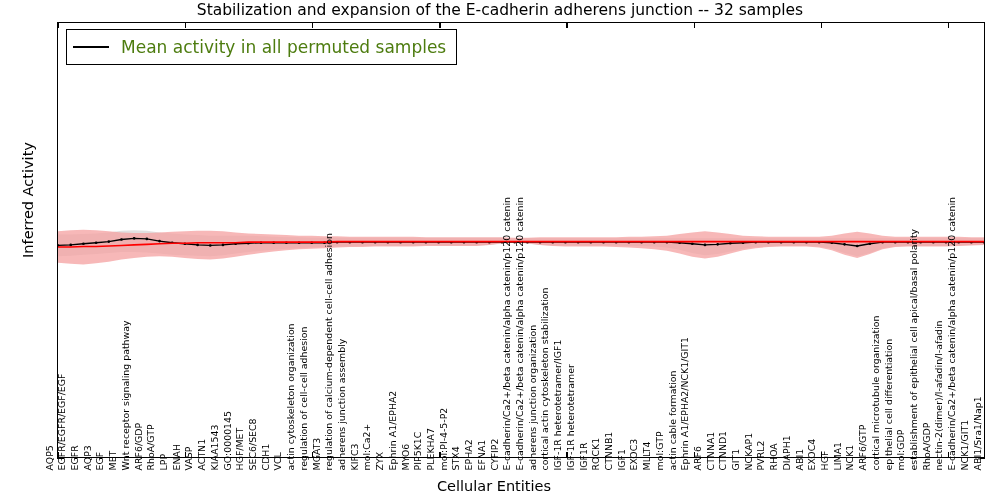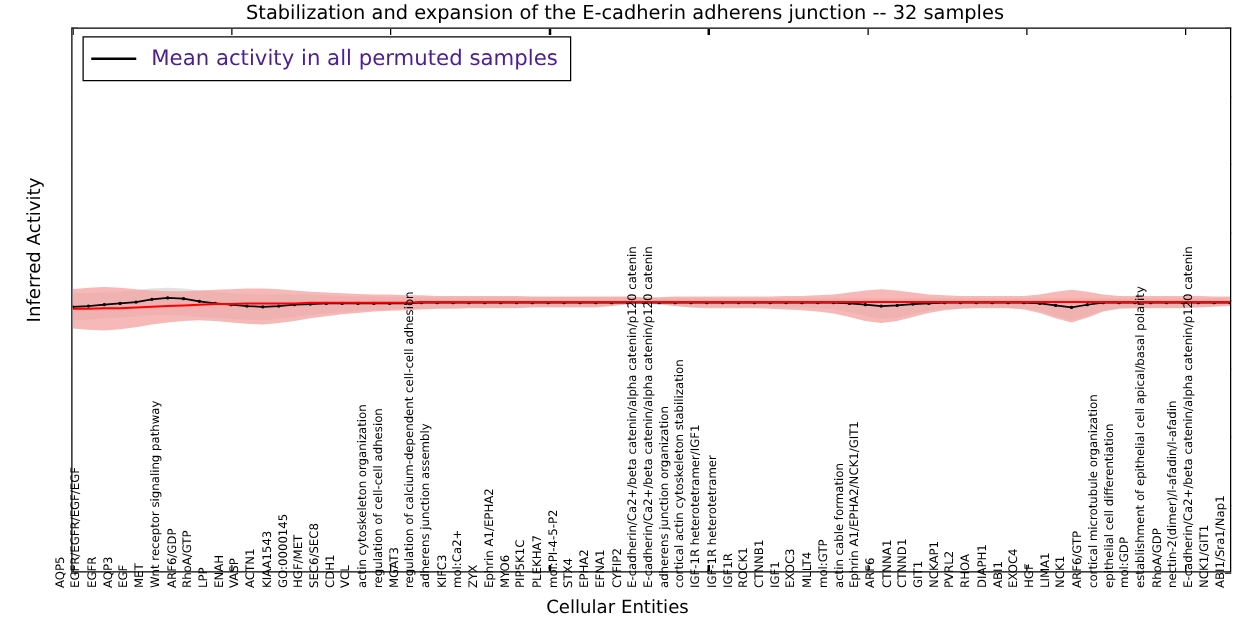--- a/index.html
+++ b/index.html
@@ -31,21 +31,21 @@
 
   .xtickmark{position:absolute; width:1.2px; height:5px; background:#000;}
 
   
   .legend{
     position:absolute; left:8px; top:6px; background:#fff;
     border:1.3px solid #000; padding:3px 10px 4px 6px; box-sizing:border-box;
   }
   .legrow{display:flex;align-items:center;height:27px;}
   .legline{width:36px;height:0;border-top-width:2px;border-top-style:solid;margin-right:12px;}
-  .legtxt{font-size:17px;color:#4c1d95;white-space:nowrap;}
+  .legtxt{font-size:17px;color:#4d7c0f;white-space:nowrap;}
 
   
   .xlabels{position:absolute;left:57px;top:0;width:928px;height:500px;pointer-events:none;}
   .xlab{
     position:absolute;
     font-size:9.4px; color:#000; white-space:nowrap; line-height:1;
     transform-origin:left bottom; transform:rotate(-90deg);
     bottom:0;
   }
 </style>

